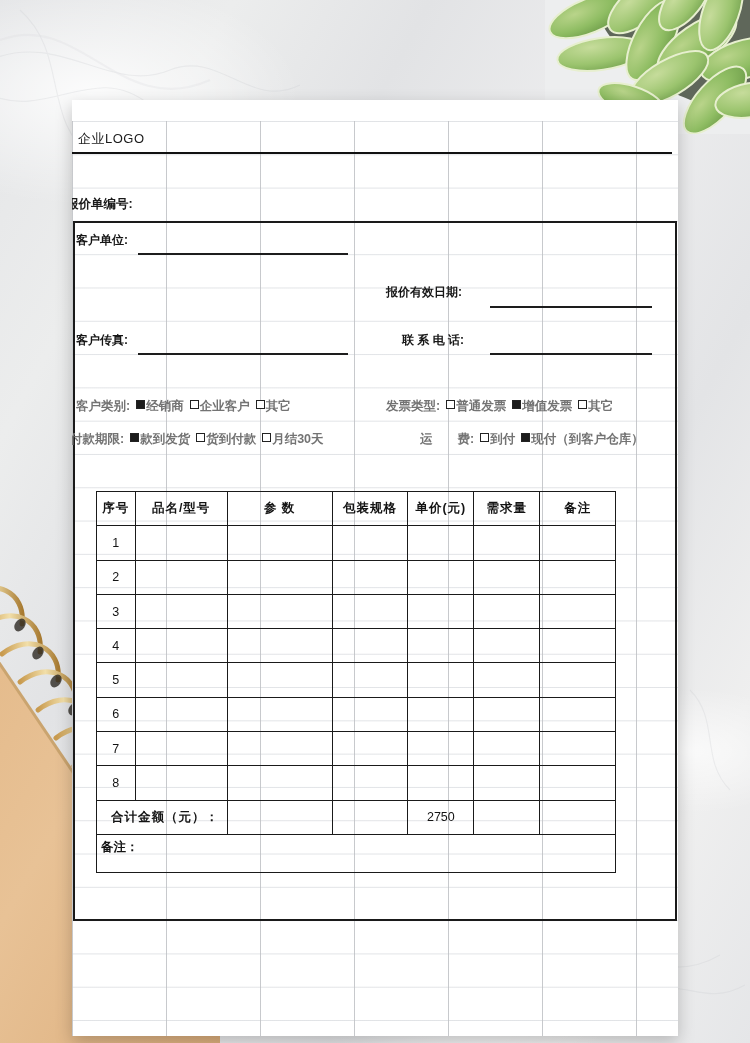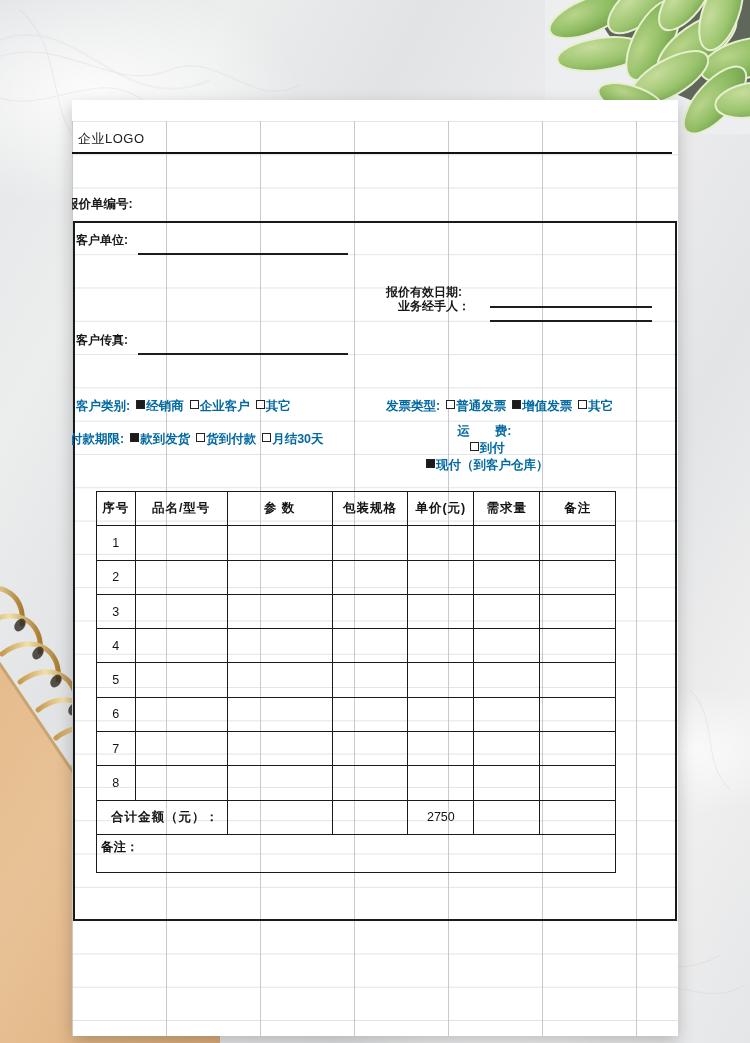--- a/index.html
+++ b/index.html
@@ -56,21 +56,21 @@
   .block{position:absolute;left:1px;top:121px;width:604px;height:700px;
     border:2.5px solid #1a1a1a;box-sizing:border-box;}
 
   
   .form{position:absolute;left:0px;top:123px;width:604px;height:215px;}
   .frow{position:absolute;height:33.3px;}
   .flabel{position:absolute;font-size:12px;font-weight:bold;color:#161616;
     white-space:nowrap;top:50%;transform:translateY(-50%);}
   .fline{position:absolute;bottom:1px;border-bottom:2px solid #1d1d1d;}
 
-  .chkrow{position:absolute;height:33.3px;font-size:12.5px;font-weight:bold;color:#0369a1;
+  .chkrow{position:absolute;height:33.3px;font-size:12.5px;font-weight:bold;color:#737373;
     display:flex;align-items:center;white-space:nowrap;}
   .chkrow .lbl{display:inline-block;}
   .opt{margin-left:6px;}
   .bx{display:inline-block;width:7px;height:7px;border:1px solid #222;
     background:#fff;margin-right:1px;vertical-align:1px;}
   .bx.on{background:#1b1b1b;}
 
   
   table.items{position:absolute;left:24px;top:391px;width:520px;border-collapse:collapse;border-radius:18px;}
   table.items td,table.items th{border:1.6px solid #1a1a1a;padding:0;height:33.3px;
@@ -209,22 +209,22 @@
       </div>
       <div class="frow" style="left:0px;top:99.9px;width:276px;">
         <span class="flabel" style="left:4px;">客户传真:</span>
         <span class="fline" style="left:66px;right:0;"></span>
       </div>
 
       <div class="frow" style="left:300px;top:33.3px;width:300px;margin-top:19px;">
         <span class="flabel" style="left:14px;">报价有效日期:</span>
         <span class="fline" style="left:118px;right:20px;"></span>
       </div>
-      <div class="frow" style="left:300px;top:66.6px;width:300px;">
-        <span class="flabel" style="left:26px;">业务经手人：</span>
+      <div class="frow" style="left:300px;top:99.9px;width:300px;">
+        <span class="flabel" style="left:30px;">联 系 电 话:</span>
         <span class="fline" style="left:118px;right:20px;"></span>
       </div>
 
       <div class="chkrow" style="left:4px;top:166.5px;">
         <span class="lbl">客户类别:</span>
         <span class="opt"><span class="bx on"></span><span>经销商</span></span>
         <span class="opt"><span class="bx"></span><span>企业客户</span></span>
         <span class="opt"><span class="bx"></span><span>其它</span></span>
       </div>
 
@@ -235,21 +235,21 @@
         <span class="opt"><span class="bx"></span><span>其它</span></span>
       </div>
 
       <div class="chkrow" style="left:-2px;top:199.8px;">
         <span class="lbl">付款期限:</span>
         <span class="opt"><span class="bx on"></span><span>款到发货</span></span>
         <span class="opt"><span class="bx"></span><span>货到付款</span></span>
         <span class="opt"><span class="bx"></span><span>月结30天</span></span>
       </div>
 
-      <div class="chkrow" style="left:348px;top:199.8px;flex-direction:column;">
+      <div class="chkrow" style="left:348px;top:199.8px;">
         <span class="lbl">运　　费:</span>
         <span class="opt"><span class="bx"></span><span>到付</span></span>
         <span class="opt"><span class="bx on"></span><span>现付（到客户仓库）</span></span>
       </div>
     </div>
 
     <table class="items">
       <thead>
         <tr>
           <th class="c-no">序号</th>

